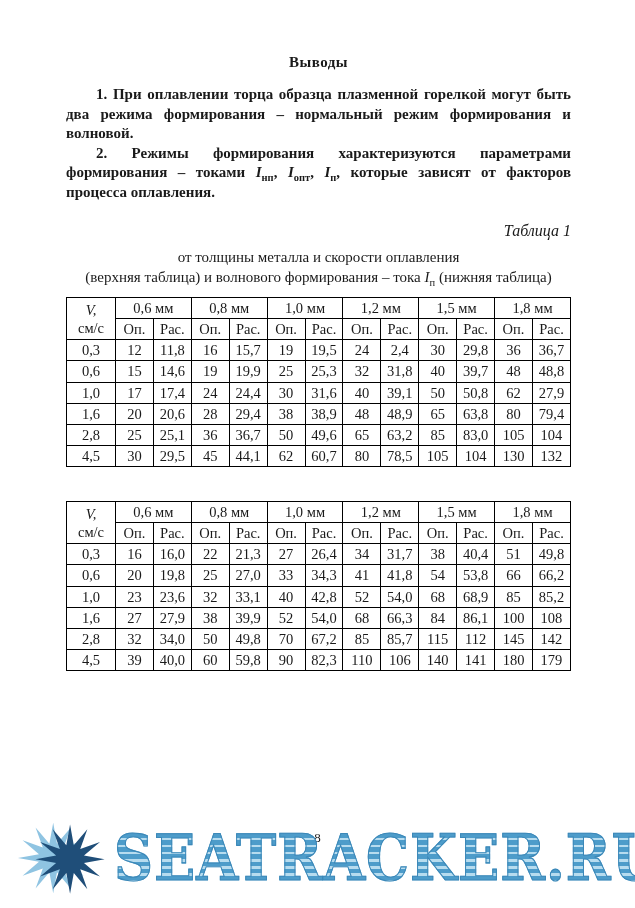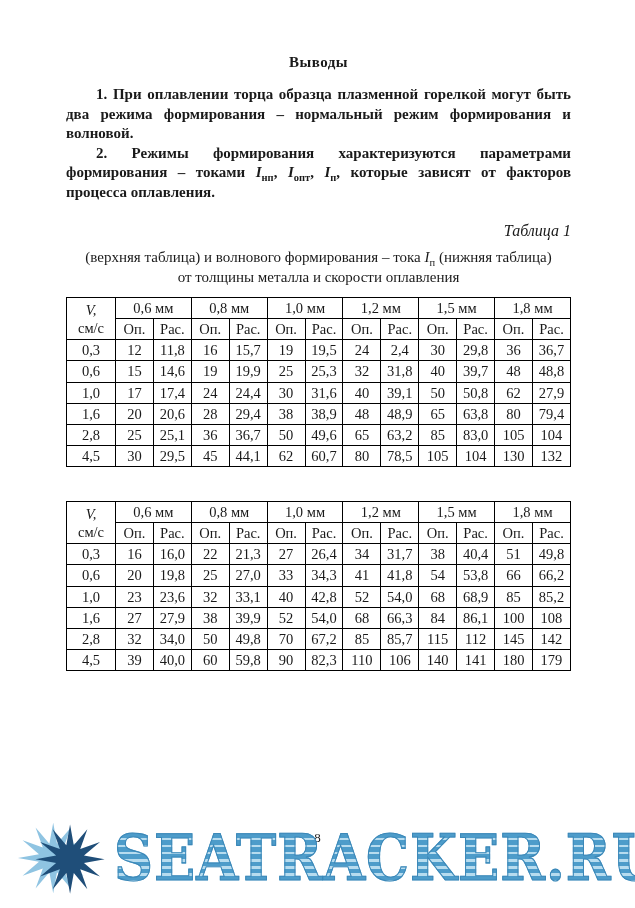--- a/index.html
+++ b/index.html
@@ -67,22 +67,22 @@
   <div class="heading" data-name="page-heading">Выводы</div>
 
   <p class="para" data-name="paragraph-1">1. При оплавлении торца образца плазменной горелкой могут быть два режима формирования – нормальный режим формирования и волновой.</p>
 
   <p class="para" data-name="paragraph-2"><span data-name="paragraph-2-text">2. Режимы формирования характеризуются параметрами формирования – токами </span><i class="var" data-name="current-symbol">I</i><sub data-name="current-subscript">нп</sub><span data-name="separator">, </span><i class="var" data-name="current-symbol">I</i><sub data-name="current-subscript">опт</sub><span data-name="separator">, </span><i class="var" data-name="current-symbol">I</i><sub data-name="current-subscript">п</sub><span data-name="paragraph-2-text">, которые зависят от факторов процесса оплавления.</span></p>
 
 
   <div class="table-label" data-name="table-label">Таблица 1</div>
 
   <div class="caption" data-name="table-caption">
+    <div data-name="caption-line-3">от толщины металла и скорости оплавления</div>
     <div data-name="caption-line-2"><span data-name="caption-text">(верхняя таблица) и волнового формирования – тока </span><i class="var" data-name="current-symbol">I</i><sub data-name="current-subscript">п</sub><span data-name="caption-text"> (нижняя таблица)</span></div>
-    <div data-name="caption-line-3">от толщины металла и скорости оплавления</div>
   </div>
 
   <table class="data-table" data-table="upper" data-name="upper-table">
       <thead>
         <tr>
           <th rowspan="2" data-name="table-corner-header"><i class="var">V,</i><br>см/с</th>
           <th colspan="2" data-name="column-group-header">0,6 мм</th>
           <th colspan="2" data-name="column-group-header">0,8 мм</th>
           <th colspan="2" data-name="column-group-header">1,0 мм</th>
           <th colspan="2" data-name="column-group-header">1,2 мм</th>

